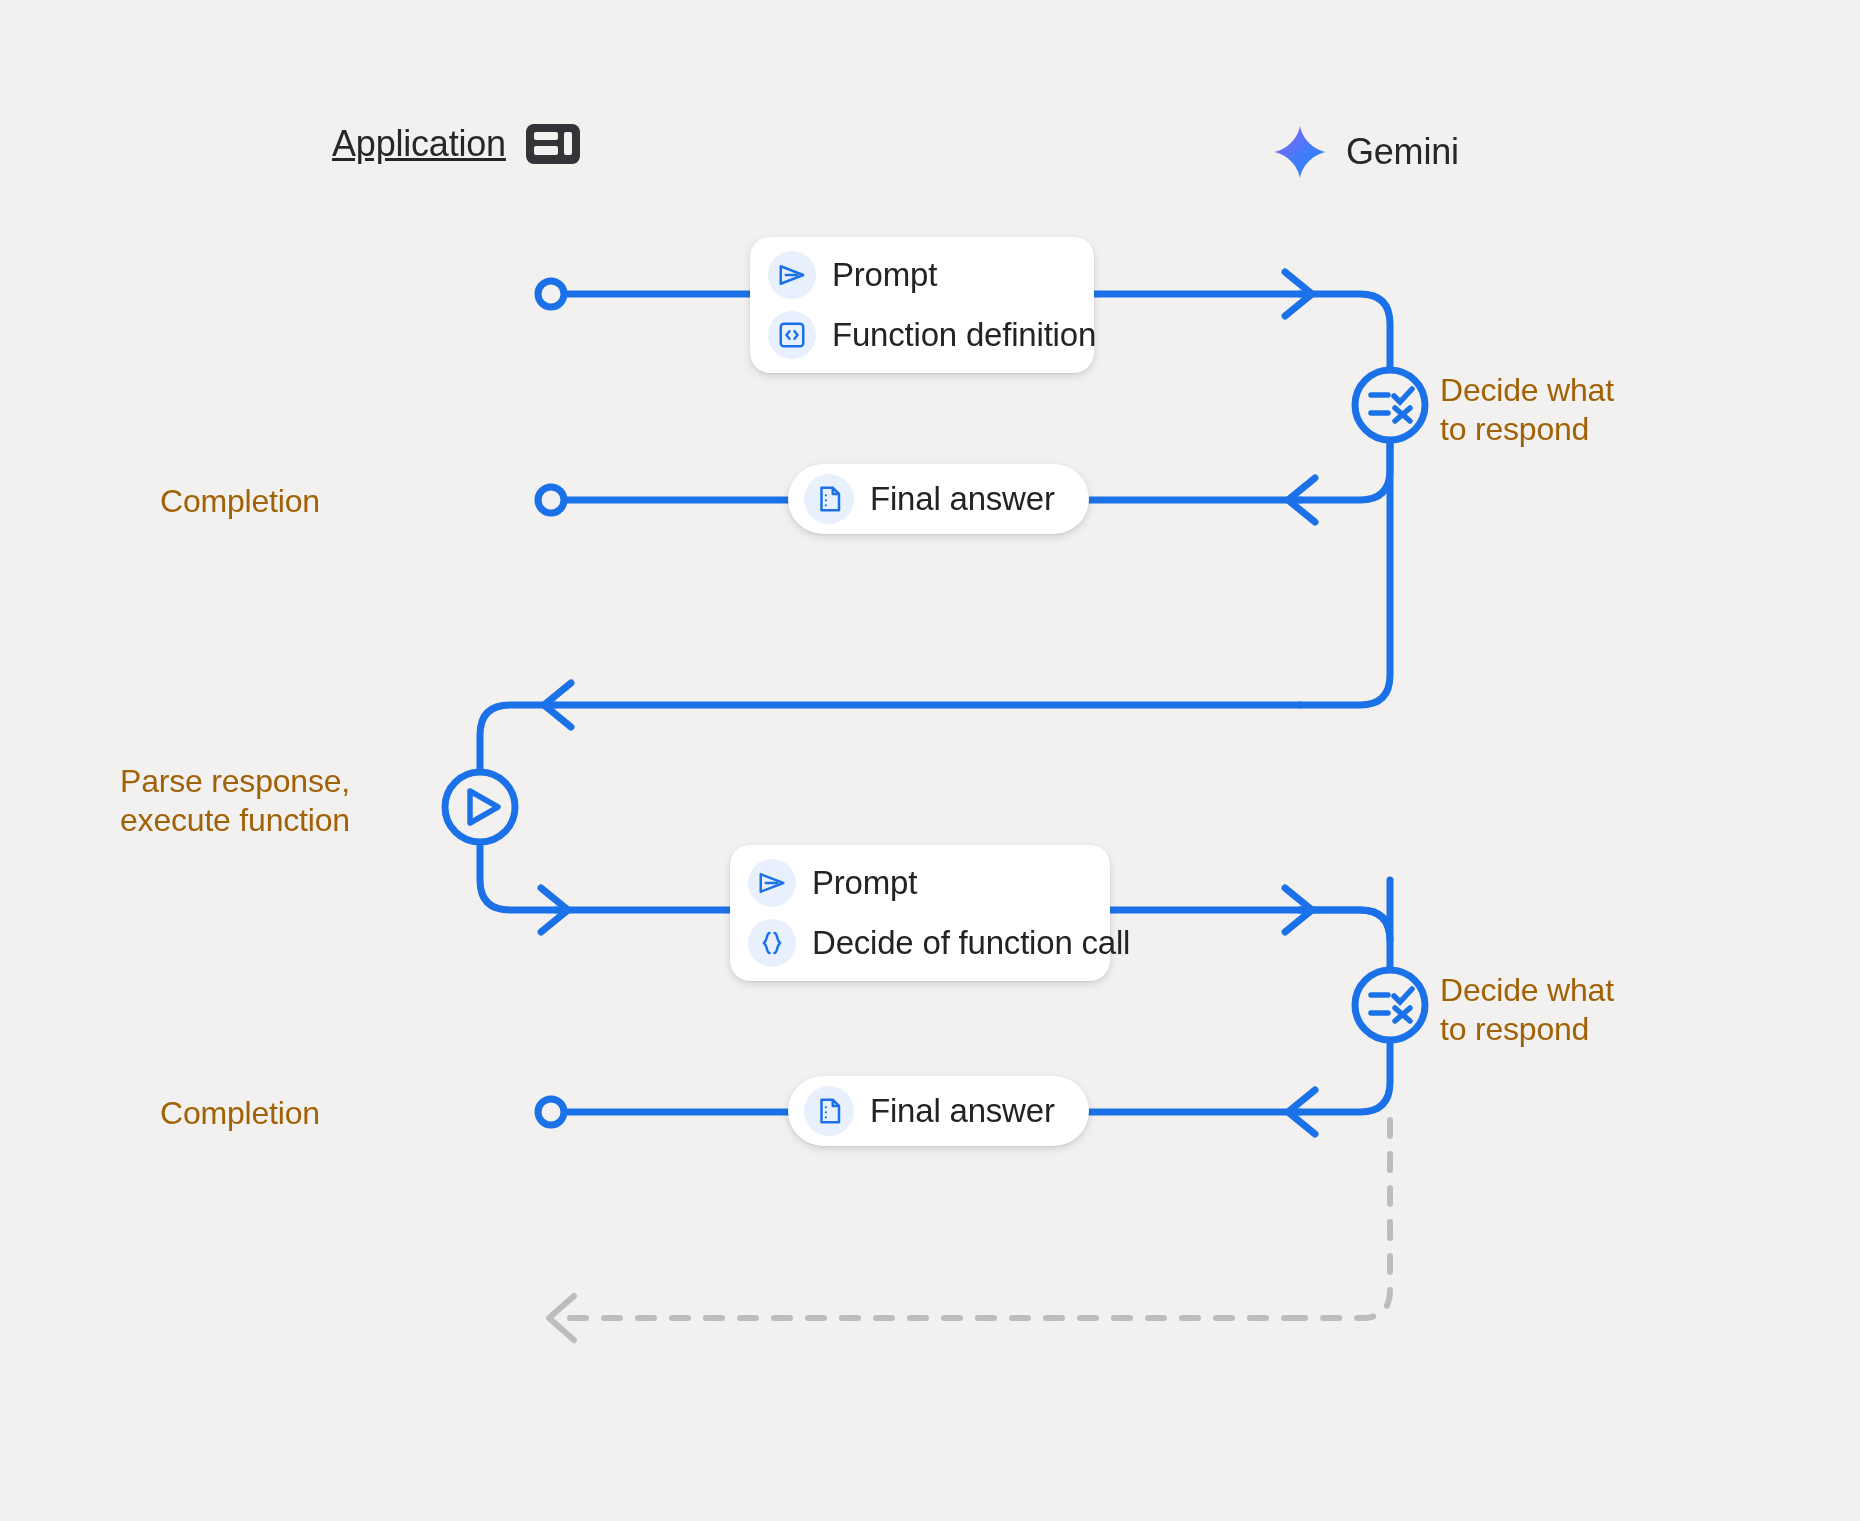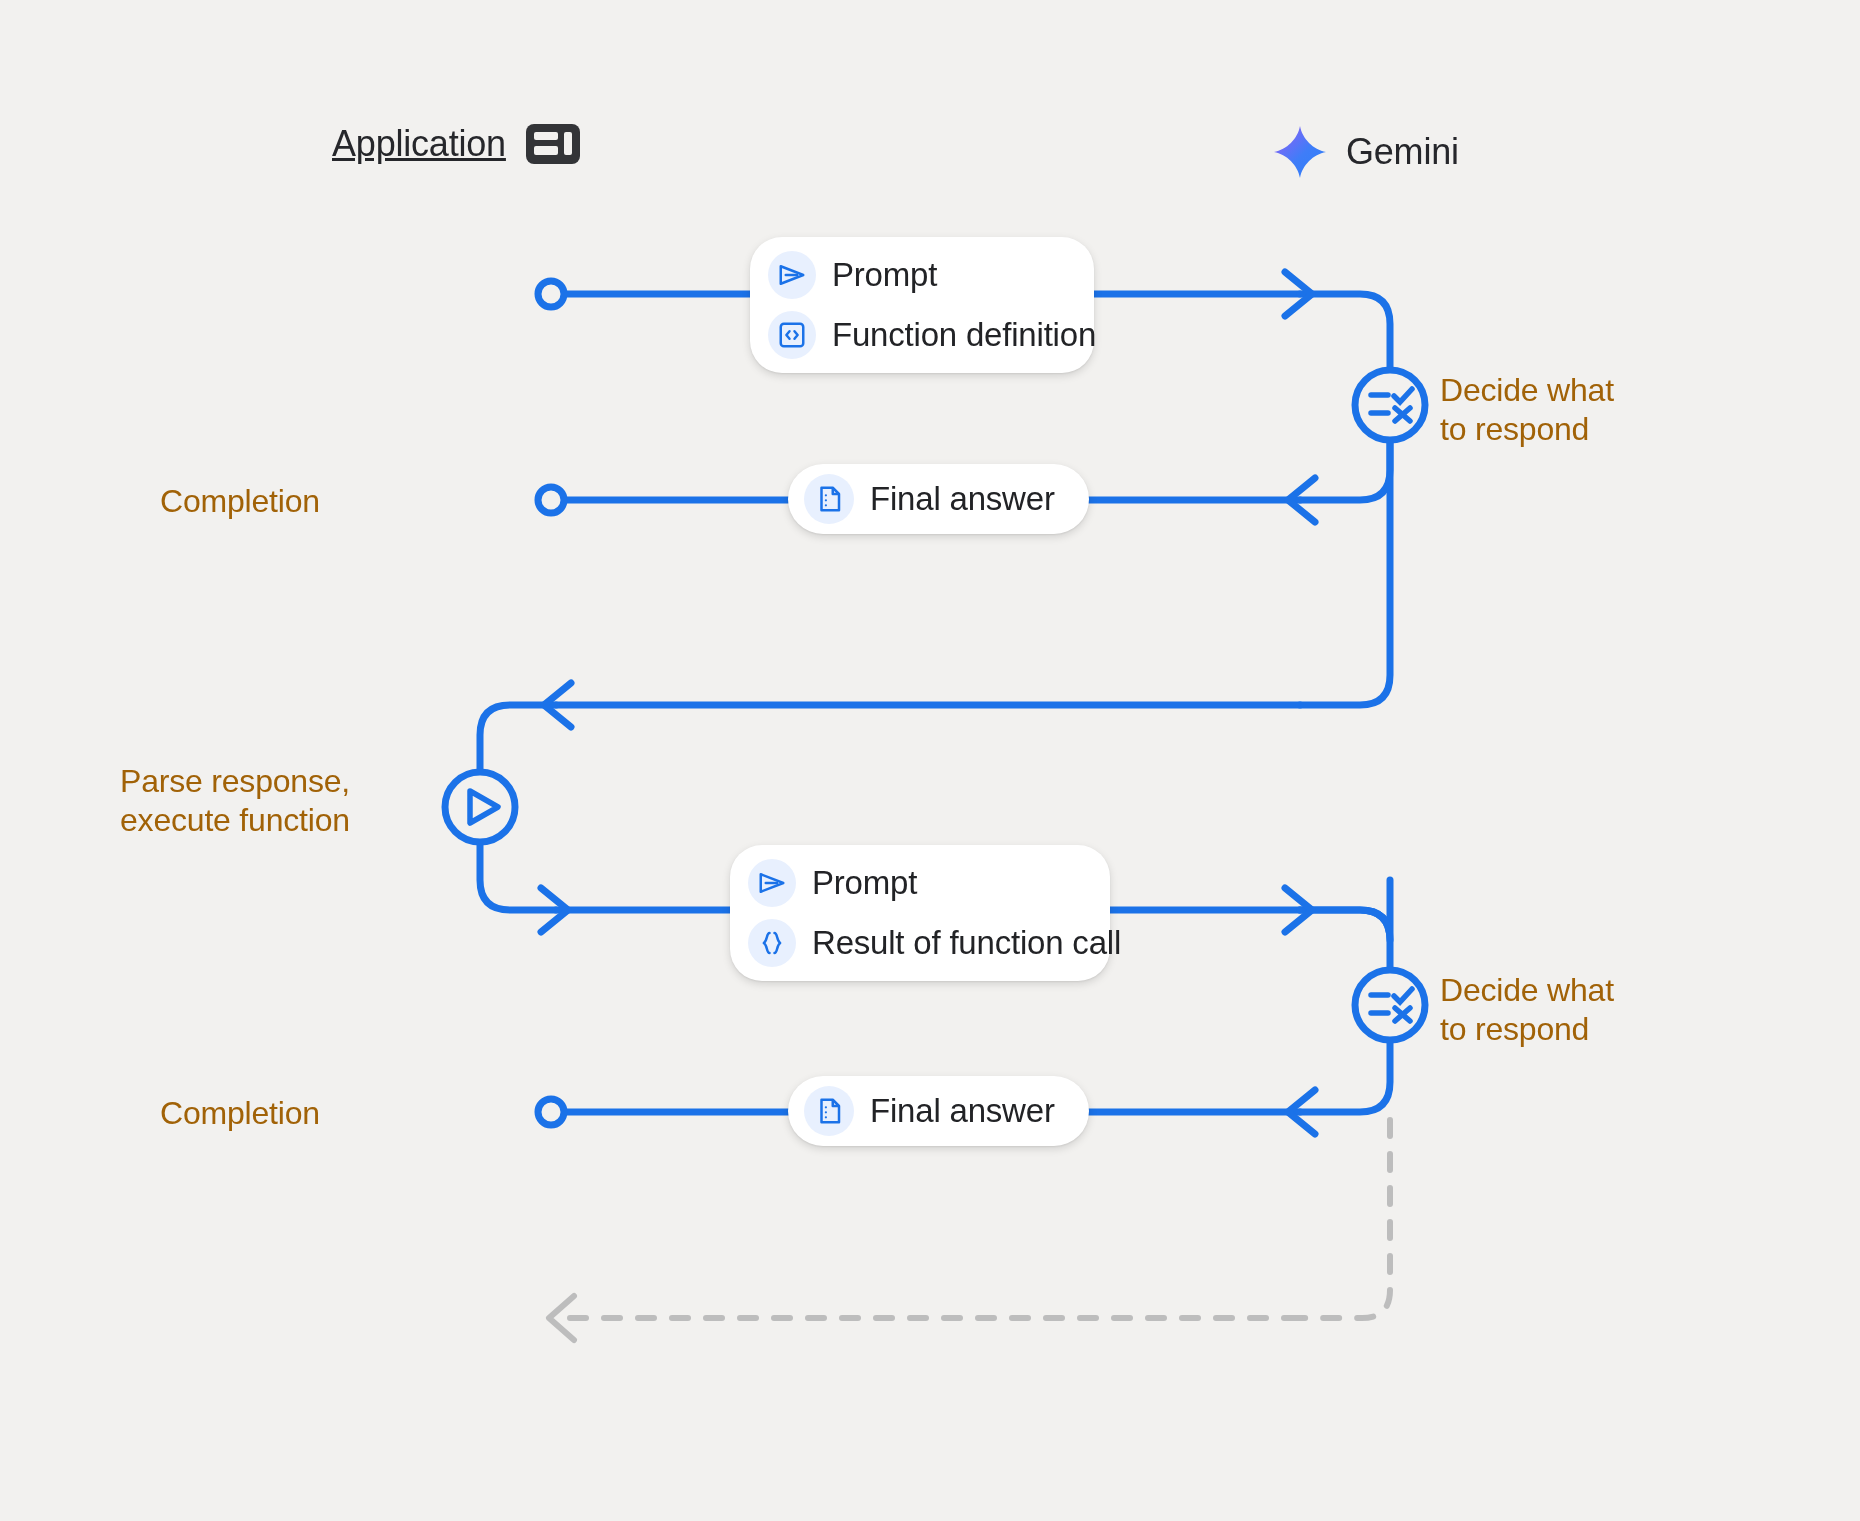--- a/index.html
+++ b/index.html
@@ -12,21 +12,21 @@
   }
   #stage{position:absolute;inset:0;}
   svg.layer{position:absolute;left:0;top:0;width:1860px;height:1521px;}
 
   .hdr{
     position:absolute;display:flex;align-items:center;gap:18px;
     font-size:36px;color:#26272b;letter-spacing:-0.2px;white-space:nowrap;
   }
 
   .pill{
-    position:absolute;background:#ffffff;border-radius:32px;
+    position:absolute;background:#ffffff;border-radius:20px;
     box-shadow:0 3px 9px rgba(0,0,0,0.13), 0 1px 2px rgba(0,0,0,0.07);
     display:flex;flex-direction:column;justify-content:center;
     padding:14px 30px 14px 18px;box-sizing:border-box;
   }
   .pill.single{border-radius:40px;padding:10px 34px 10px 16px;}
   .prow{display:flex;align-items:center;gap:16px;white-space:nowrap;}
   .prow + .prow{margin-top:12px;}
   .ptxt{font-size:33px;color:#222326;letter-spacing:-0.2px;}
   .ibadge{
     width:48px;height:48px;border-radius:50%;background:#e8f0fe;
@@ -209,21 +209,21 @@
       </span>
       <span class="ptxt">Prompt</span>
     </div>
     <div class="prow">
       <span class="ibadge">
         <svg width="30" height="30" viewBox="0 0 24 24" fill="none" stroke="#1b72e8" stroke-width="2" stroke-linecap="round" stroke-linejoin="round">
           <path d="M10 4 C7.5 4 8.5 10 5.5 12 C8.5 14 7.5 20 10 20"></path>
           <path d="M14 4 C16.5 4 15.5 10 18.5 12 C15.5 14 16.5 20 14 20"></path>
         </svg>
       </span>
-      <span class="ptxt">Result of function call</span>
+      <span class="ptxt">Decide of function call</span>
     </div>
   </div>
 
   <div class="pill single" style="left:788px;top:1076px;">
     <div class="prow">
       <span class="ibadge">
         <svg width="30" height="30" viewBox="0 0 24 24" fill="none" stroke="#1b72e8" stroke-width="2">
           <path d="M6 3 H15 L20 8 V21 H6 Z" stroke-linejoin="round"></path>
           <polyline points="15,3 15,8 20,8" stroke-linejoin="round"></polyline>
           <circle cx="9.5" cy="9" r="0.9" fill="#1b72e8" stroke="none"></circle>

